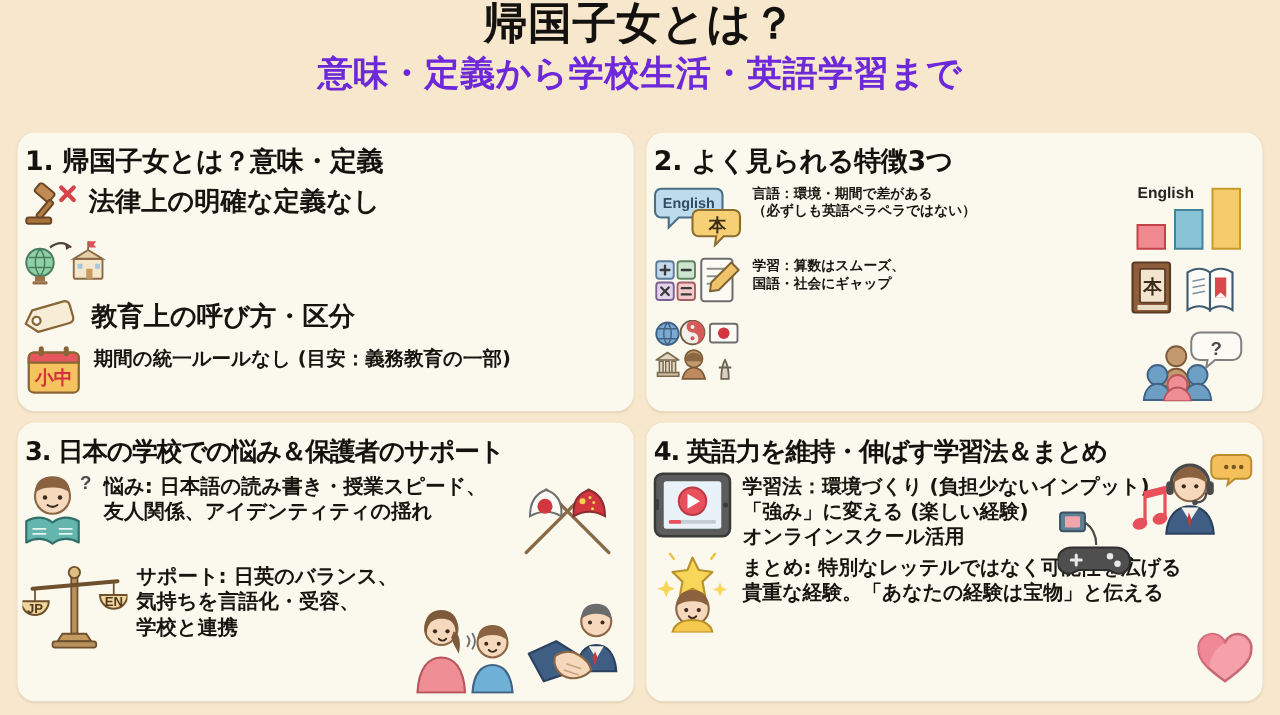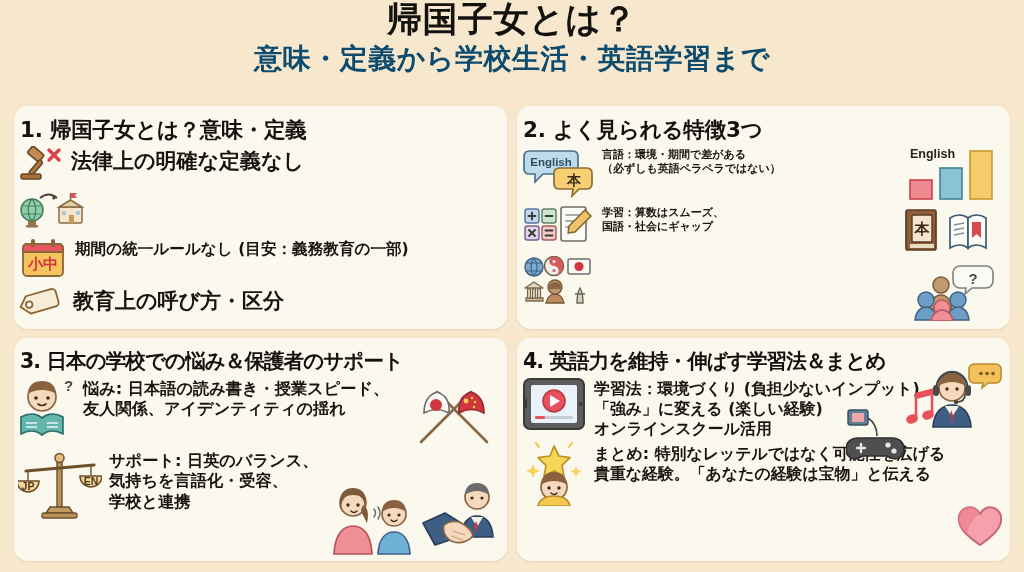--- a/index.html
+++ b/index.html
@@ -13,21 +13,21 @@
   .page{position:relative;width:1024px;height:572px;box-sizing:border-box;}
 
   
   .header{padding:0 0 6px;text-align:center;}
   .title-main{
     font-size:35px;font-weight:700;letter-spacing:.5px;line-height:1.12;
     color:#14120f;
   }
   .title-sub{
     font-size:28px;font-weight:700;letter-spacing:.5px;line-height:1.2;
-    margin-top:3px;color:#0c4a6e;
+    margin-top:3px;color:#6d28d9;
   }
 
   
   .grid{
     position:absolute;left:14px;top:106px;
     width:996px;height:455px;
     display:grid;
     grid-template-columns:1fr 1fr;
     grid-template-rows:1fr 1fr;
     gap:9px 10px;
@@ -120,41 +120,41 @@
               <rect x="44" y="23" width="4" height="4" fill="#a9c8dd"></rect>
                 <rect x="58" y="23" width="4" height="4" fill="#a9c8dd"></rect>
               <line x1="52.5" y1="5" x2="52.5" y2="12" stroke="#8a6a45" stroke-width="1.4"></line>
               <path d="M53 5h6l-2 2.5 2 2.5h-6z" fill="#d8555c"></path>
             </svg>
           </span>
         </div>
 
         <div class="row">
           <span class="ic">
+            <svg width="48" height="32" viewBox="0 0 48 32">
+              <g transform="rotate(-16 24 16)">
+                <path d="M10 6h26a4 4 0 014 4v10a4 4 0 01-4 4H10L2 15z" fill="#f7edd6" stroke="#8a6536" stroke-width="1.8" stroke-linejoin="round"></path>
+                <circle cx="11" cy="15" r="3.2" fill="#fff" stroke="#8a6536" stroke-width="1.8"></circle>
+              </g>
+            </svg>
+          </span>
+          <div class="row-text">教育上の呼び方・区分</div>
+        </div>
+
+        <div class="row">
+          <span class="ic">
             <svg width="50" height="42" viewBox="0 0 50 42">
               <rect x="5" y="6" width="40" height="32" rx="4" fill="#f5c45e" stroke="#8a6536" stroke-width="1.8"></rect>
               <path d="M5 10a4 4 0 014-4h32a4 4 0 014 4v4H5z" fill="#e5565e" stroke="#8a6536" stroke-width="1.8"></path>
               <rect x="13" y="1" width="4" height="8" rx="2" fill="#8a6536"></rect>
               <rect x="33" y="1" width="4" height="8" rx="2" fill="#8a6536"></rect>
               <text x="25" y="31" text-anchor="middle" font-size="15" font-weight="700" fill="#d2333c" font-family="'DejaVu Sans',sans-serif">小中</text>
             </svg>
           </span>
           <div class="row-text r-small">期間の統一ルールなし (目安：義務教育の一部)</div>
-        </div>
-
-        <div class="row">
-          <span class="ic">
-            <svg width="48" height="32" viewBox="0 0 48 32">
-              <g transform="rotate(-16 24 16)">
-                <path d="M10 6h26a4 4 0 014 4v10a4 4 0 01-4 4H10L2 15z" fill="#f7edd6" stroke="#8a6536" stroke-width="1.8" stroke-linejoin="round"></path>
-                <circle cx="11" cy="15" r="3.2" fill="#fff" stroke="#8a6536" stroke-width="1.8"></circle>
-              </g>
-            </svg>
-          </span>
-          <div class="row-text">教育上の呼び方・区分</div>
         </div>
 
       </div>
     </div>
 
     <div class="card p2">
       <div class="card-title">2. よく見られる特徴3つ</div>
       <div class="rows">
 
         <div class="row">

